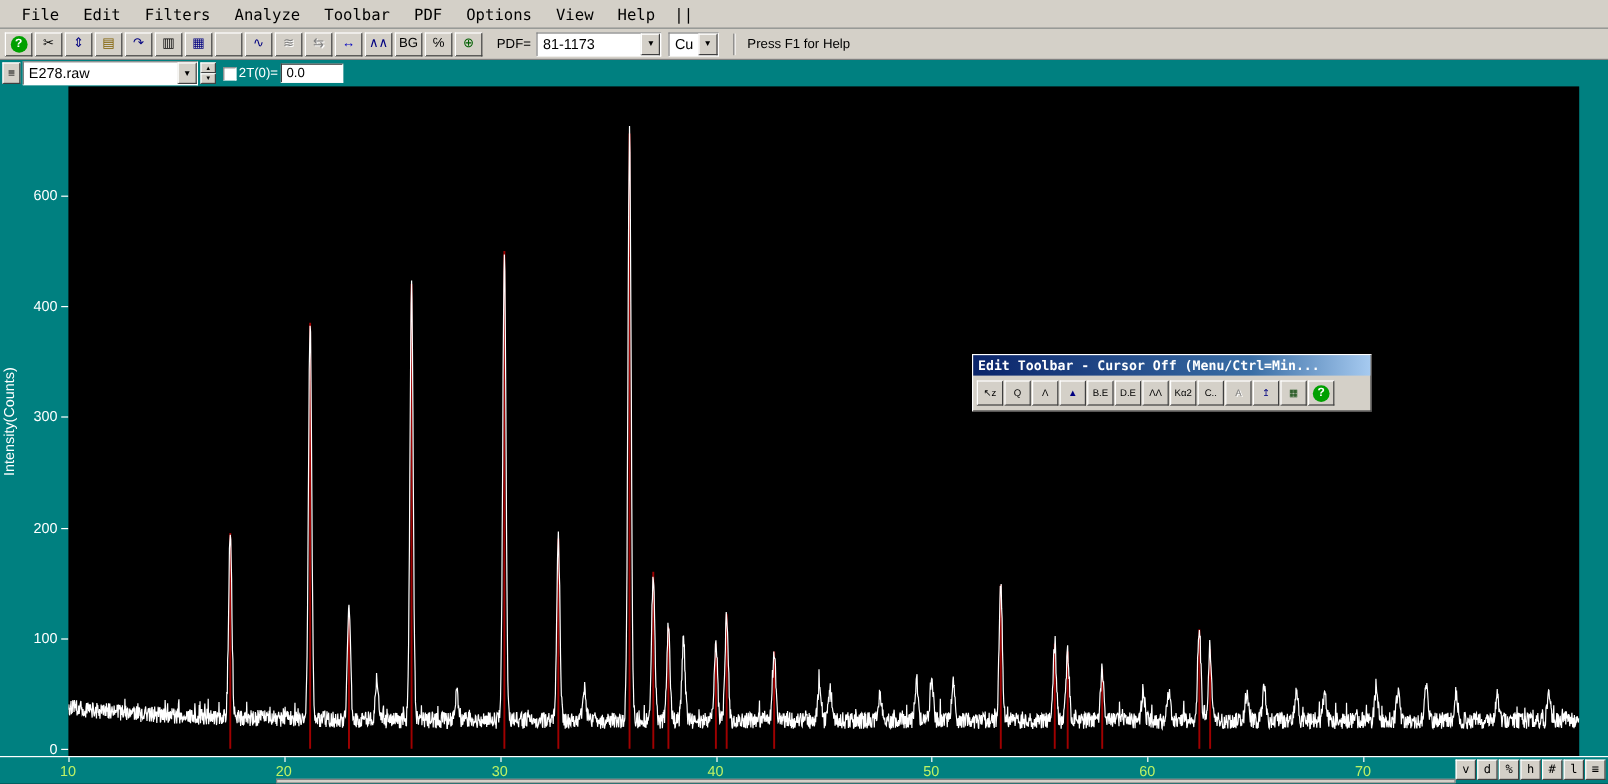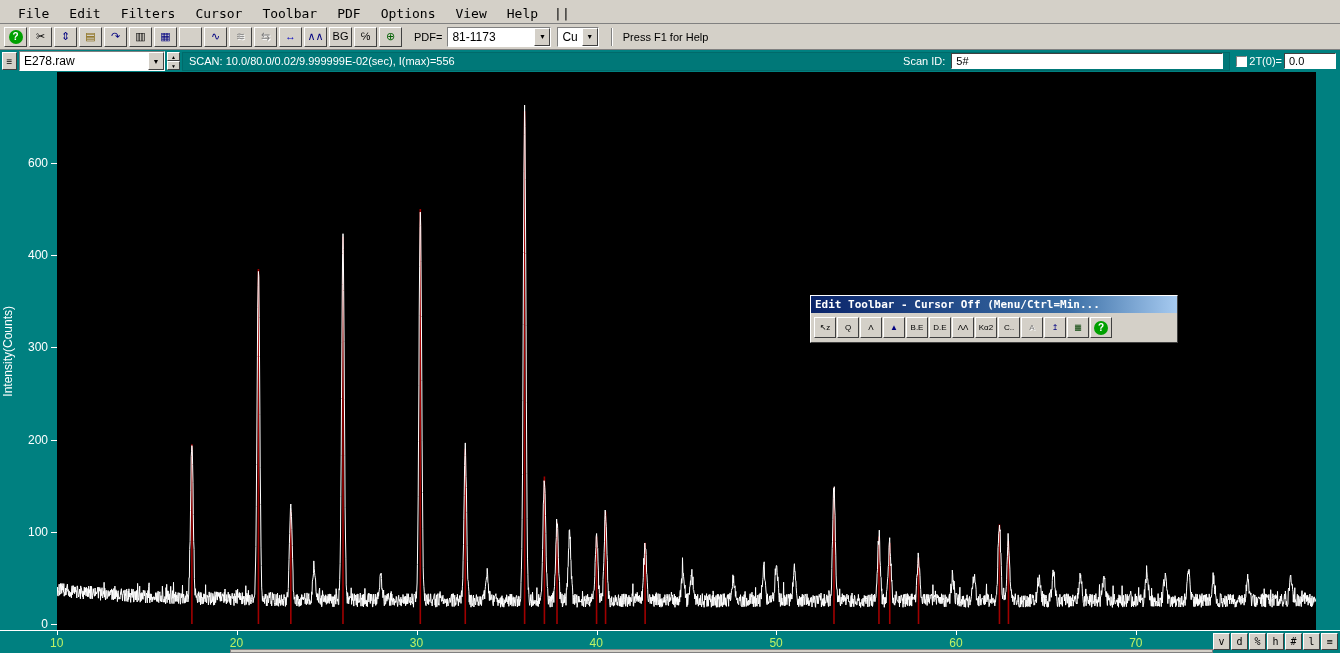--- a/index.html
+++ b/index.html
@@ -60,39 +60,39 @@
 
   
   .bottombar{height:23px;position:relative;background:#008080;border-top:1px solid #ffffff;}
   .xlab{position:absolute;top:5px;color:#bef264;font-size:12px;}
   .xtick{position:absolute;top:0;width:1px;height:4px;background:#ffffff;}
   .axis-btns{position:absolute;right:2px;top:2px;display:flex;gap:1px;}
   .axis-btn{width:17px;height:17px;font-size:10px;font-family:"DejaVu Sans Mono",monospace;}
   .hscroll{position:absolute;left:230px;bottom:0;width:983px;height:4px;background:#d4d0c8;border:1px solid #808080;}
 
   
-  .float-toolbar{position:absolute;left:810px;top:295px;width:368px;background:#d4d0c8;z-index:10;
+  .float-toolbar{position:absolute;left:810px;top:295px;width:333px;background:#d4d0c8;z-index:10;
     border-top:1px solid #ffffff;border-left:1px solid #ffffff;border-right:1px solid #404040;border-bottom:1px solid #404040;
     box-shadow:2px 2px 4px rgba(0,0,0,0.45);}
   .float-title{height:17px;background:linear-gradient(90deg,#0a246a,#3a6ea5 70%,#a6caf0);color:#ffffff;
     font-family:"DejaVu Sans Mono",monospace;font-size:11px;font-weight:bold;display:flex;align-items:center;
     padding:0 4px;white-space:nowrap;overflow:hidden;}
   .float-body{display:flex;align-items:center;gap:1px;padding:4px 3px;}
   .ftbtn{width:22px;height:21px;font-size:8px;}
 </style>
 </head>
 <body>
 
 <div class="app">
 
   <div class="menubar">
       <span class="menu-item">File</span>
       <span class="menu-item">Edit</span>
       <span class="menu-item">Filters</span>
-      <span class="menu-item">Cursor</span>
+      <span class="menu-item">Analyze</span>
       <span class="menu-item">Toolbar</span>
       <span class="menu-item">PDF</span>
       <span class="menu-item">Options</span>
       <span class="menu-item">View</span>
       <span class="menu-item">Help</span>
       <span class="menu-trailing">||</span>
     </div>
 
   <div class="toolbar">
     <span style="display:inline-flex;gap:2px;">
@@ -162,26 +162,20 @@
     <span class="sc-btn">
         <span>≡</span>
       </span>
     <span class="combo">
       <span class="combo-text" style="min-width:128px;">E278.raw</span>
       <span class="combo-btn">▼</span>
     </span>
     <span class="spinner">
       <span class="spin-btn">▲</span>
       <span class="spin-btn">▼</span>
-    </span>
-    <span class="scan-panel">
-      <span class="scan-text">SCAN: 10.0/80.0/0.02/9.999999E-02(sec), I(max)=556</span>
-      <span class="scan-spacer"></span>
-      <span class="scan-id-label">Scan ID:</span>
-      <span class="field scan-id-field">5#</span>
     </span>
     <span class="checkbox"></span>
     <span class="theta-label">2T(0)=</span>
     <span class="field theta-field">0.0</span>
   </div>
 
   <div class="main">
     <div class="ylabel-strip">
       <span class="ylabel">Intensity(Counts)</span>
     </div>

